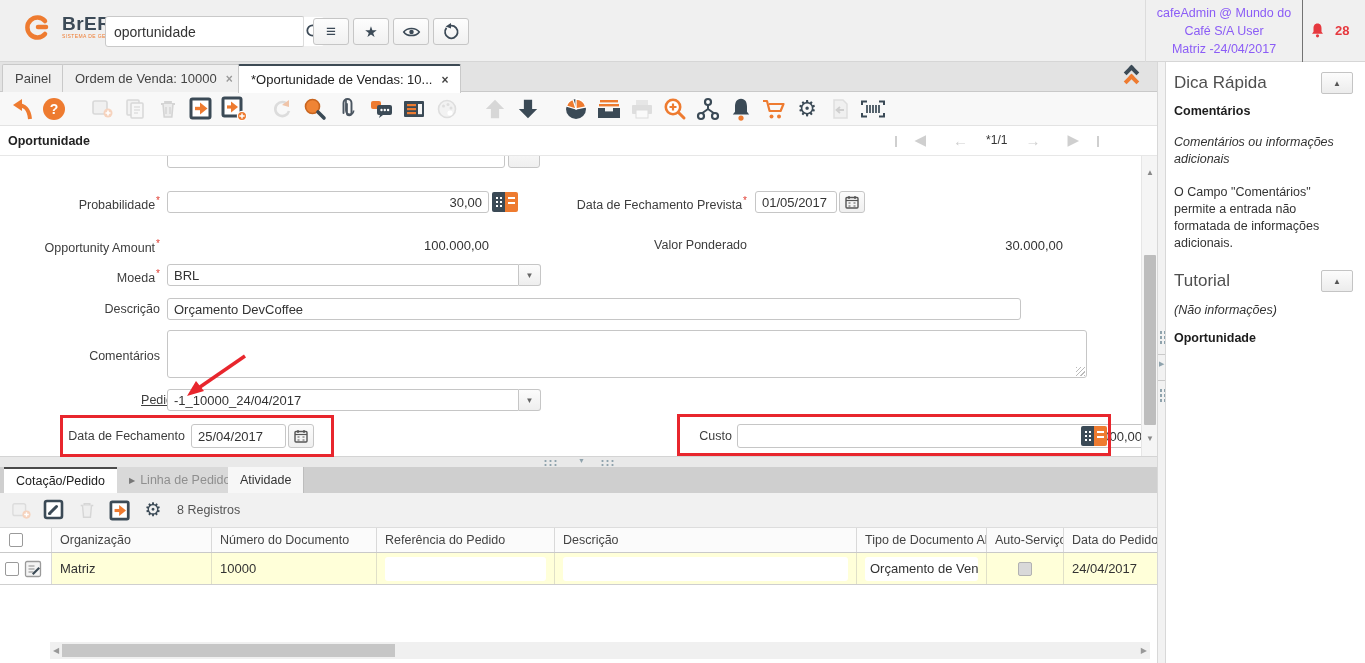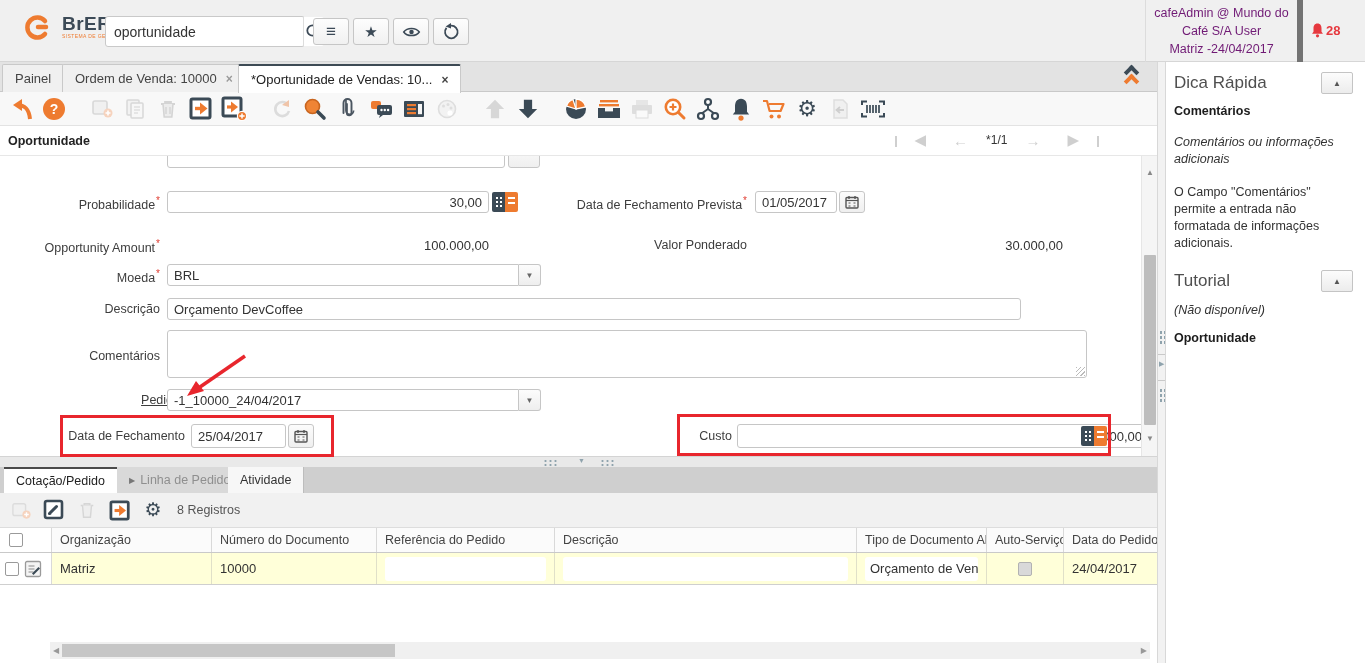--- a/index.html
+++ b/index.html
@@ -10,23 +10,23 @@
   
   .top-header { position:absolute; left:0; top:0; width:1365px; height:62px; background:#f0f0f0; border-bottom:1px solid #d6d6d6; }
   .logo { position:absolute; left:18px; top:13px; display:flex; align-items:center; }
   .logo-text { margin-left:8px; }
   .brand { font-size:19px; font-weight:bold; color:#3c4a57; letter-spacing:0.5px; line-height:18px;}
   .brand-tag { font-size:5px; color:#ee7b30; letter-spacing:0.4px; }
   .searchwrap { position:absolute; left:105px; top:16px; width:200px; height:31px; background:#fff; border:1px solid #c9c9c9; border-radius:3px; display:flex; }
   .searchwrap input { flex:1; border:none; outline:none; font-size:14px; color:#333; padding:0 8px; font-family:inherit; background:transparent; }
   .searchbtn { width:34px; border-left:1px solid #ddd; display:flex; align-items:center; justify-content:center; cursor:pointer; background:#fff; border-radius:0 3px 3px 0;}
   .hbtn { position:absolute; top:18px; width:36px; height:27px; background:linear-gradient(#fdfdfd,#f1f1f1); border:1px solid #c6c6c6; border-radius:3px; display:flex; align-items:center; justify-content:center; font-size:15px; color:#3c4a57; cursor:pointer; }
-  .userinfo { position:absolute; left:1145px; top:0; width:158px; height:62px; display:flex; flex-direction:column; justify-content:center; text-align:center; font-size:12.5px; color:#701a75; line-height:18px; border-left:1px solid #dcdcdc; border-right:6px solid #737373; padding:0 4px;}
+  .userinfo { position:absolute; left:1145px; top:0; width:158px; height:62px; display:flex; flex-direction:column; justify-content:center; text-align:center; font-size:12.5px; color:#8b5cf6; line-height:18px; border-left:1px solid #dcdcdc; border-right:1px solid #737373; padding:0 4px;}
   .bellbox { position:absolute; left:1310px; top:22px; display:flex; align-items:center; }
-  .bellcount { font-size:13px; font-weight:bold; color:#e6393f; margin-left:1px; }
+  .bellcount { font-size:13px; font-weight:bold; color:#e6393f; margin-left:10px; }
 
   
   .tabstrip { position:absolute; left:0; top:62px; width:1157px; height:30px; background:#e3e3e3; border-bottom:1px solid #c9c9c9; }
   .mtab { position:absolute; top:2px; height:28px; background:#f0f0f0; border:1px solid #c9c9c9; border-bottom:none; display:flex; align-items:center; padding:0 12px; font-size:13px; color:#444; cursor:pointer; border-radius:2px 2px 0 0;}
   .mtab .x { margin-left:9px; color:#9a9a9a; font-weight:bold; font-size:12px; }
   .mtab.active { background:#fff; border-top:2px solid #3d4a54; height:29px; color:#222; z-index:2;}
   .mtab.active .x { color:#444; }
   .collapse-tabs { position:absolute; right:10px; top:4px; width:28px; height:24px; cursor:pointer; }
   .chev { position:absolute; left:7px; width:11px; height:11px; border-left:4px solid #3b4a56; border-top:4px solid #3b4a56; transform:rotate(45deg); }
   .chev.or { border-color:#ee7b30; top:10px; }
@@ -587,21 +587,21 @@
     </div>
     <div class="sb-bold">Comentários</div>
     <div class="sb-italic">Comentários ou informações adicionais</div>
     <div class="sb-p">O Campo "Comentários" permite a entrada não formatada de informações adicionais.</div>
     <div class="sb-head">
       <span class="sb-title">Tutorial</span>
       <span class="sb-colbtn">
           <span>▲</span>
         </span>
     </div>
-    <div class="sb-italic" style="margin-bottom:12px;">(Não disponível)</div>
+    <div class="sb-italic" style="margin-bottom:12px;">(Não informações)</div>
     <div class="sb-bold">Oportunidade</div>
   </div>
 
   <div class="redbox" style="left:60px; top:415px; width:274px; height:42px;"></div>
   <div class="redbox" style="left:677px; top:414px; width:434px; height:42px;"></div>
   <svg class="overlay">
     <line x1="245" y1="356" x2="200" y2="387" stroke="#e8262d" stroke-width="3.5"></line>
     <polygon points="187,396 196,381 204,391" fill="#e8262d"></polygon>
   </svg>
 

